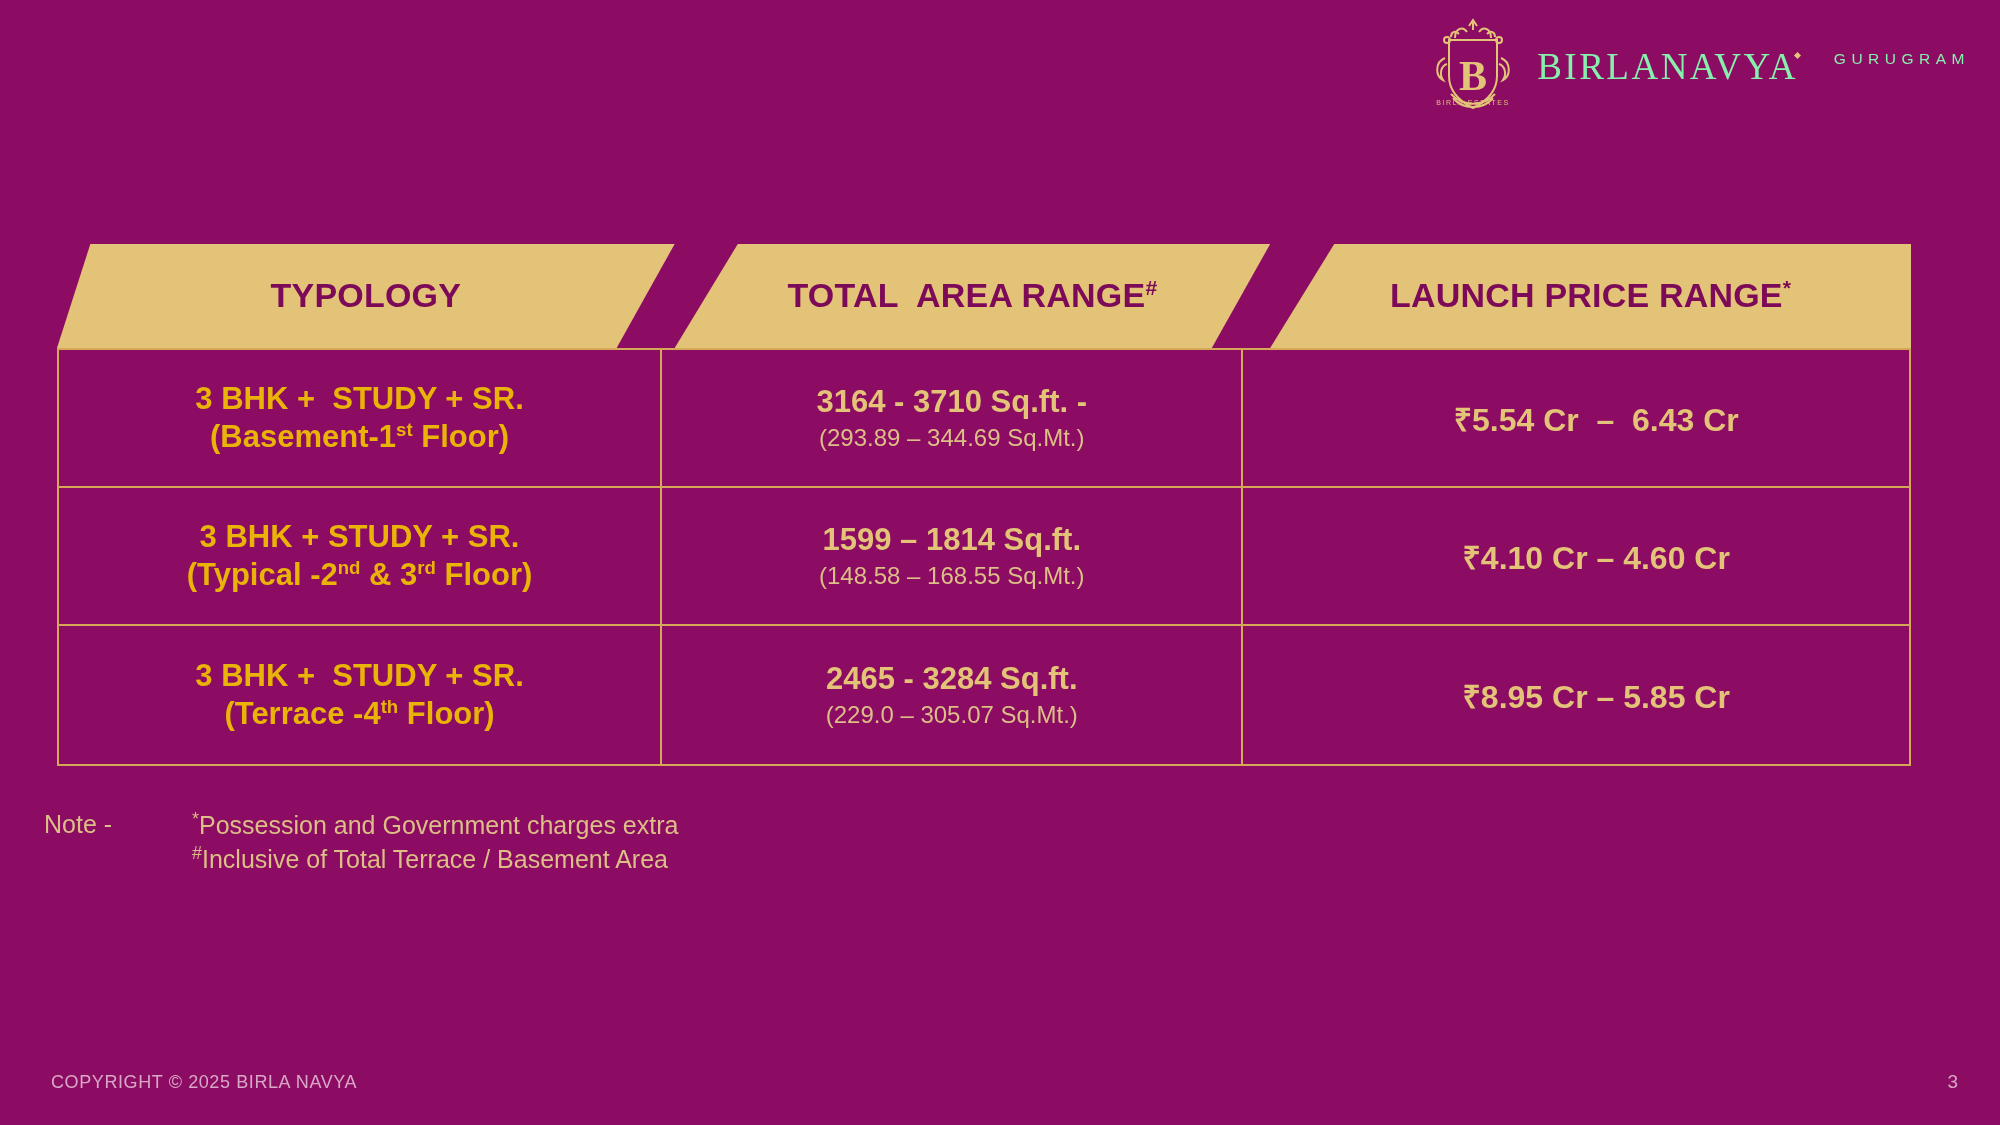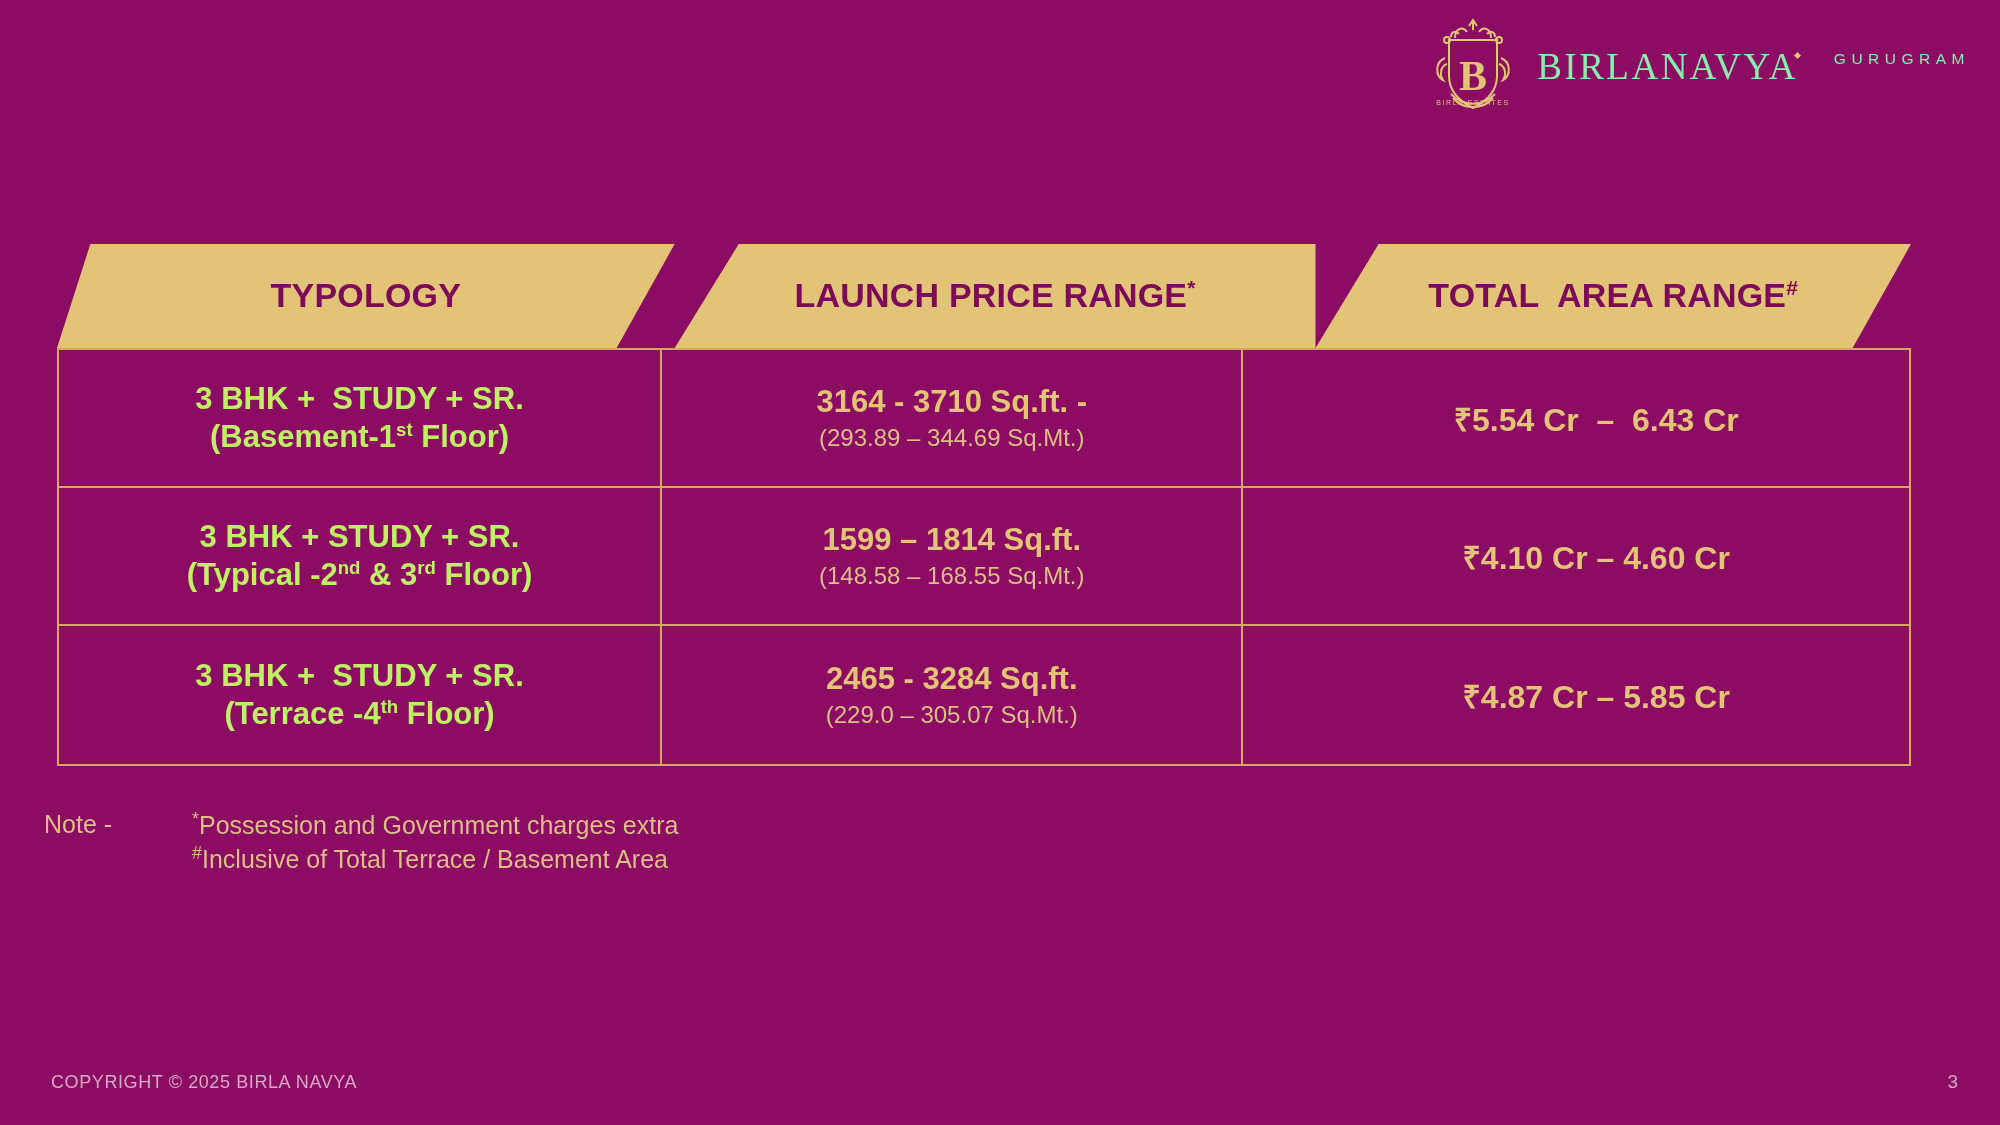--- a/index.html
+++ b/index.html
@@ -123,21 +123,21 @@
   }
   .cell:last-child { border-right: none; margin-left: 40px; }
 
   .col1 { width: 640px; }
   .col2 { width: 617px; }
   .col3 { width: 664px; }
 
   .row { height: 138px; }
 
   .typ-line {
-    color: #bef264;
+    color: #eab308;
     font-size: 31px;
     font-weight: bold;
     line-height: 1.22;
     white-space: pre;
   }
   .typ-line sup { font-size: 0.6em; vertical-align: super; }
 
   .area-main {
     color: #E3C377;
     font-size: 31px;
@@ -227,27 +227,27 @@
   </div>
 </div>
 
 <div id="table-wrap">
 
   <div id="header-row">
     <div class="head-cell c1 col1">
       <div class="shape"></div>
       <div class="htext"><span>TYPOLOGY</span><sup></sup></div>
     </div>
+    <div class="head-cell c2 col2">
+      <div class="shape"></div>
+      <div class="htext"><span>TOTAL  AREA RANGE</span><sup>#</sup></div>
+    </div>
     <div class="head-cell c3 col3">
       <div class="shape"></div>
       <div class="htext"><span>LAUNCH PRICE RANGE</span><sup>*</sup></div>
-    </div>
-    <div class="head-cell c2 col2">
-      <div class="shape"></div>
-      <div class="htext"><span>TOTAL  AREA RANGE</span><sup>#</sup></div>
     </div>
   </div>
 
   <div id="body-grid">
 
     <div class="row">
       <div class="cell col1">
         <div class="typ-line">3 BHK +  STUDY + SR.</div>
         <div class="typ-line"><span>(Basement-1</span><sup>st</sup><span> Floor)</span></div>
       </div>
@@ -277,21 +277,21 @@
     <div class="row">
       <div class="cell col1">
         <div class="typ-line">3 BHK +  STUDY + SR.</div>
         <div class="typ-line"><span>(Terrace -4</span><sup>th</sup><span> Floor)</span></div>
       </div>
       <div class="cell col2">
         <div class="area-main">2465 - 3284 Sq.ft.</div>
         <div class="area-sub">(229.0 – 305.07 Sq.Mt.)</div>
       </div>
       <div class="cell col3">
-        <div class="price">₹4.87 Cr – 5.85 Cr</div>
+        <div class="price">₹8.95 Cr – 5.85 Cr</div>
       </div>
     </div>
 
   </div>
 </div>
 
 <div id="note">
   <div class="note-label">Note -</div>
   <div class="note-lines">
     <div><sup>*</sup><span>Possession and Government charges extra</span></div>

